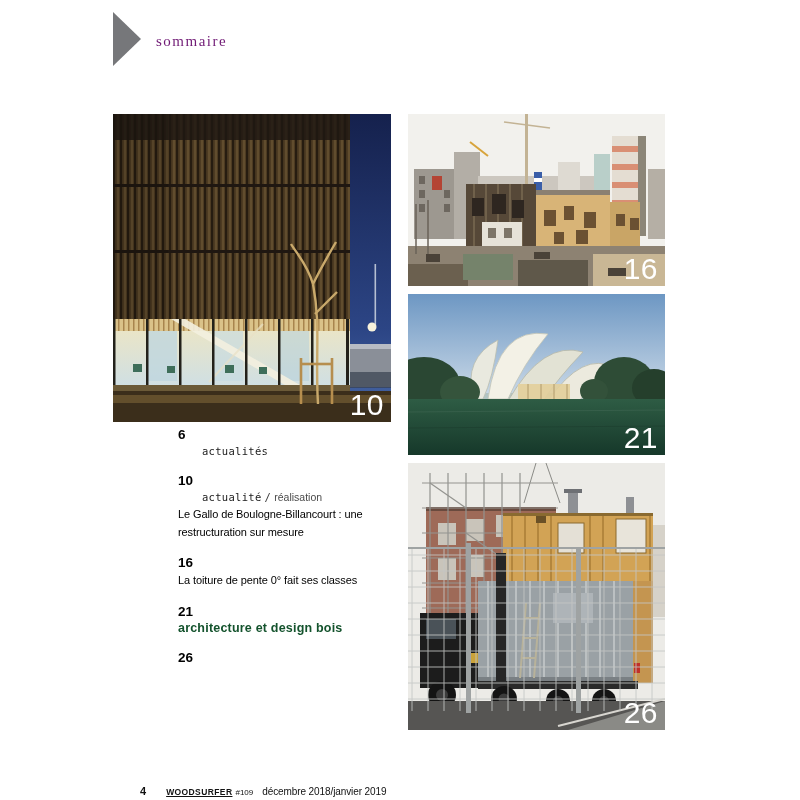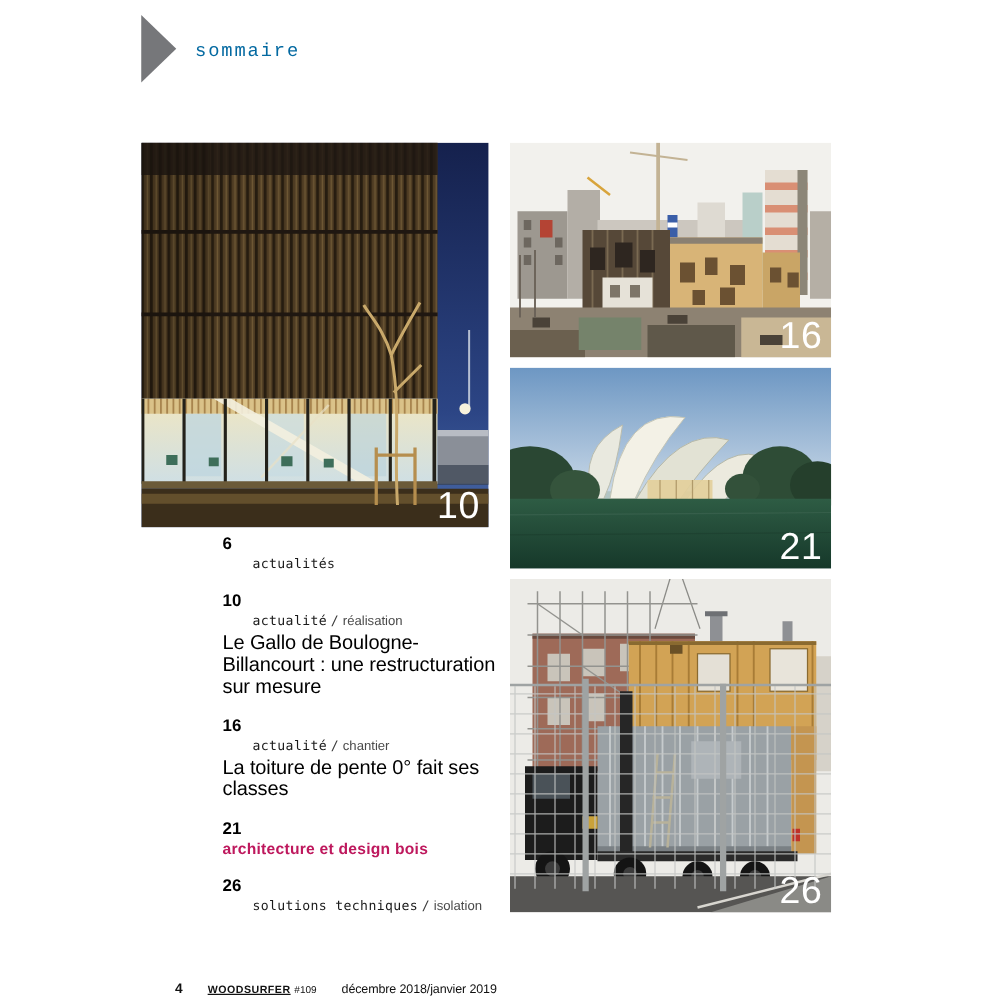--- a/index.html
+++ b/index.html
@@ -8,22 +8,22 @@
     font-family:"Liberation Sans",sans-serif;color:#111;
   }
   
   .brand-triangle{
     position:absolute;left:113px;top:12px;width:0;height:0;
     border-top:27px solid transparent;border-bottom:27px solid transparent;
     border-left:28px solid #76777a;
   }
   .brand-title{
     position:absolute;left:156px;top:33px;
-    font-family:Liberation Mono, monospace;font-size:15px;letter-spacing:1.5px;
-    color:#0369a1;
+    font-family:Liberation Serif, serif;font-size:15px;letter-spacing:1.5px;
+    color:#701a75;
   }
   
   .photo{position:absolute;overflow:hidden;}
   .photo svg{display:block;width:100%;height:100%;}
   .photo-feature{left:113px;top:114px;width:278px;height:308px;}
   .photo-16{left:408px;top:114px;width:257px;height:172px;}
   .photo-21{left:408px;top:294px;width:257px;height:161px;}
   .photo-26{left:408px;top:463px;width:257px;height:267px;}
   .page-label{
     position:absolute;right:7px;bottom:2px;color:#ffffff;
@@ -34,31 +34,31 @@
   .toc-entry{margin-bottom:13px;}
   .toc-page{font-size:13.5px;font-weight:bold;line-height:17px;color:#000;}
   .toc-cat{
     font-family:"DejaVu Sans Mono",monospace;font-size:10.5px;line-height:16px;
     color:#1a1a1a;letter-spacing:.3px;margin-left:24px;
   }
   .toc-cat .sep{margin:0 3px;color:#3a3a3a;}
   .toc-cat .sub{font-family:"Liberation Sans",sans-serif;font-size:10.5px;color:#4a4a4a;letter-spacing:0;}
   .toc-cat-bold{
     font-family:"Liberation Sans",sans-serif;font-weight:bold;font-size:12.5px;
-    line-height:16px;color:#be185d;letter-spacing:.2px;
-  }
-  .toc-title{font-size:16px;line-height:17.5px;color:#000;margin-top:1px;letter-spacing:-.1px;}
+    line-height:16px;color:#14532d;letter-spacing:.2px;
+  }
+  .toc-title{font-size:11px;line-height:17.5px;color:#000;margin-top:1px;letter-spacing:-.1px;}
   
   .footer{
     position:absolute;left:140px;top:766px;display:flex;align-items:baseline;
     font-size:10px;color:#111;
   }
   .footer .pageno{font-weight:bold;font-size:11px;margin-right:20px;}
   .footer .mag{font-weight:600;font-size:8.5px;letter-spacing:.4px;text-decoration:underline;}
-  .footer .issue{font-size:8px;margin-left:3px;margin-right:20px;}
+  .footer .issue{font-size:8px;margin-left:3px;margin-right:9px;}
   .footer .date{font-size:10px;letter-spacing:-.1px;margin-top:20px;}
 </style>
 </head>
 <body>
 
 <div id="page">
 
   <div class="brand-triangle"></div>
   <div class="brand-title">sommaire</div>
 
@@ -396,32 +396,30 @@
     </div>
 
     <div class="toc-entry">
       <div class="toc-page">10</div>
       <div class="toc-cat"><span>actualité</span><span class="sep">/</span><span class="sub">réalisation</span></div>
       <div class="toc-title">Le Gallo de Boulogne-Billancourt : une restructuration sur mesure</div>
     </div>
 
     <div class="toc-entry">
       <div class="toc-page">16</div>
-      <div class="toc-cat"><span>actualité</span><span class="sep">/</span><span class="sub">chantier</span></div>
       <div class="toc-title">La toiture de pente 0° fait ses classes</div>
     </div>
 
     <div class="toc-entry">
       <div class="toc-page">21</div>
       <div class="toc-cat-bold">architecture et design bois</div>
     </div>
 
     <div class="toc-entry">
       <div class="toc-page">26</div>
-      <div class="toc-cat"><span>solutions techniques</span><span class="sep">/</span><span class="sub">isolation</span></div>
     </div>
 
   </div>
 
   <div class="footer">
     <span class="pageno">4</span>
     <span class="mag">WOODSURFER</span>
     <span class="issue">#109</span>
     <span class="date">décembre 2018/janvier 2019</span>
   </div>

